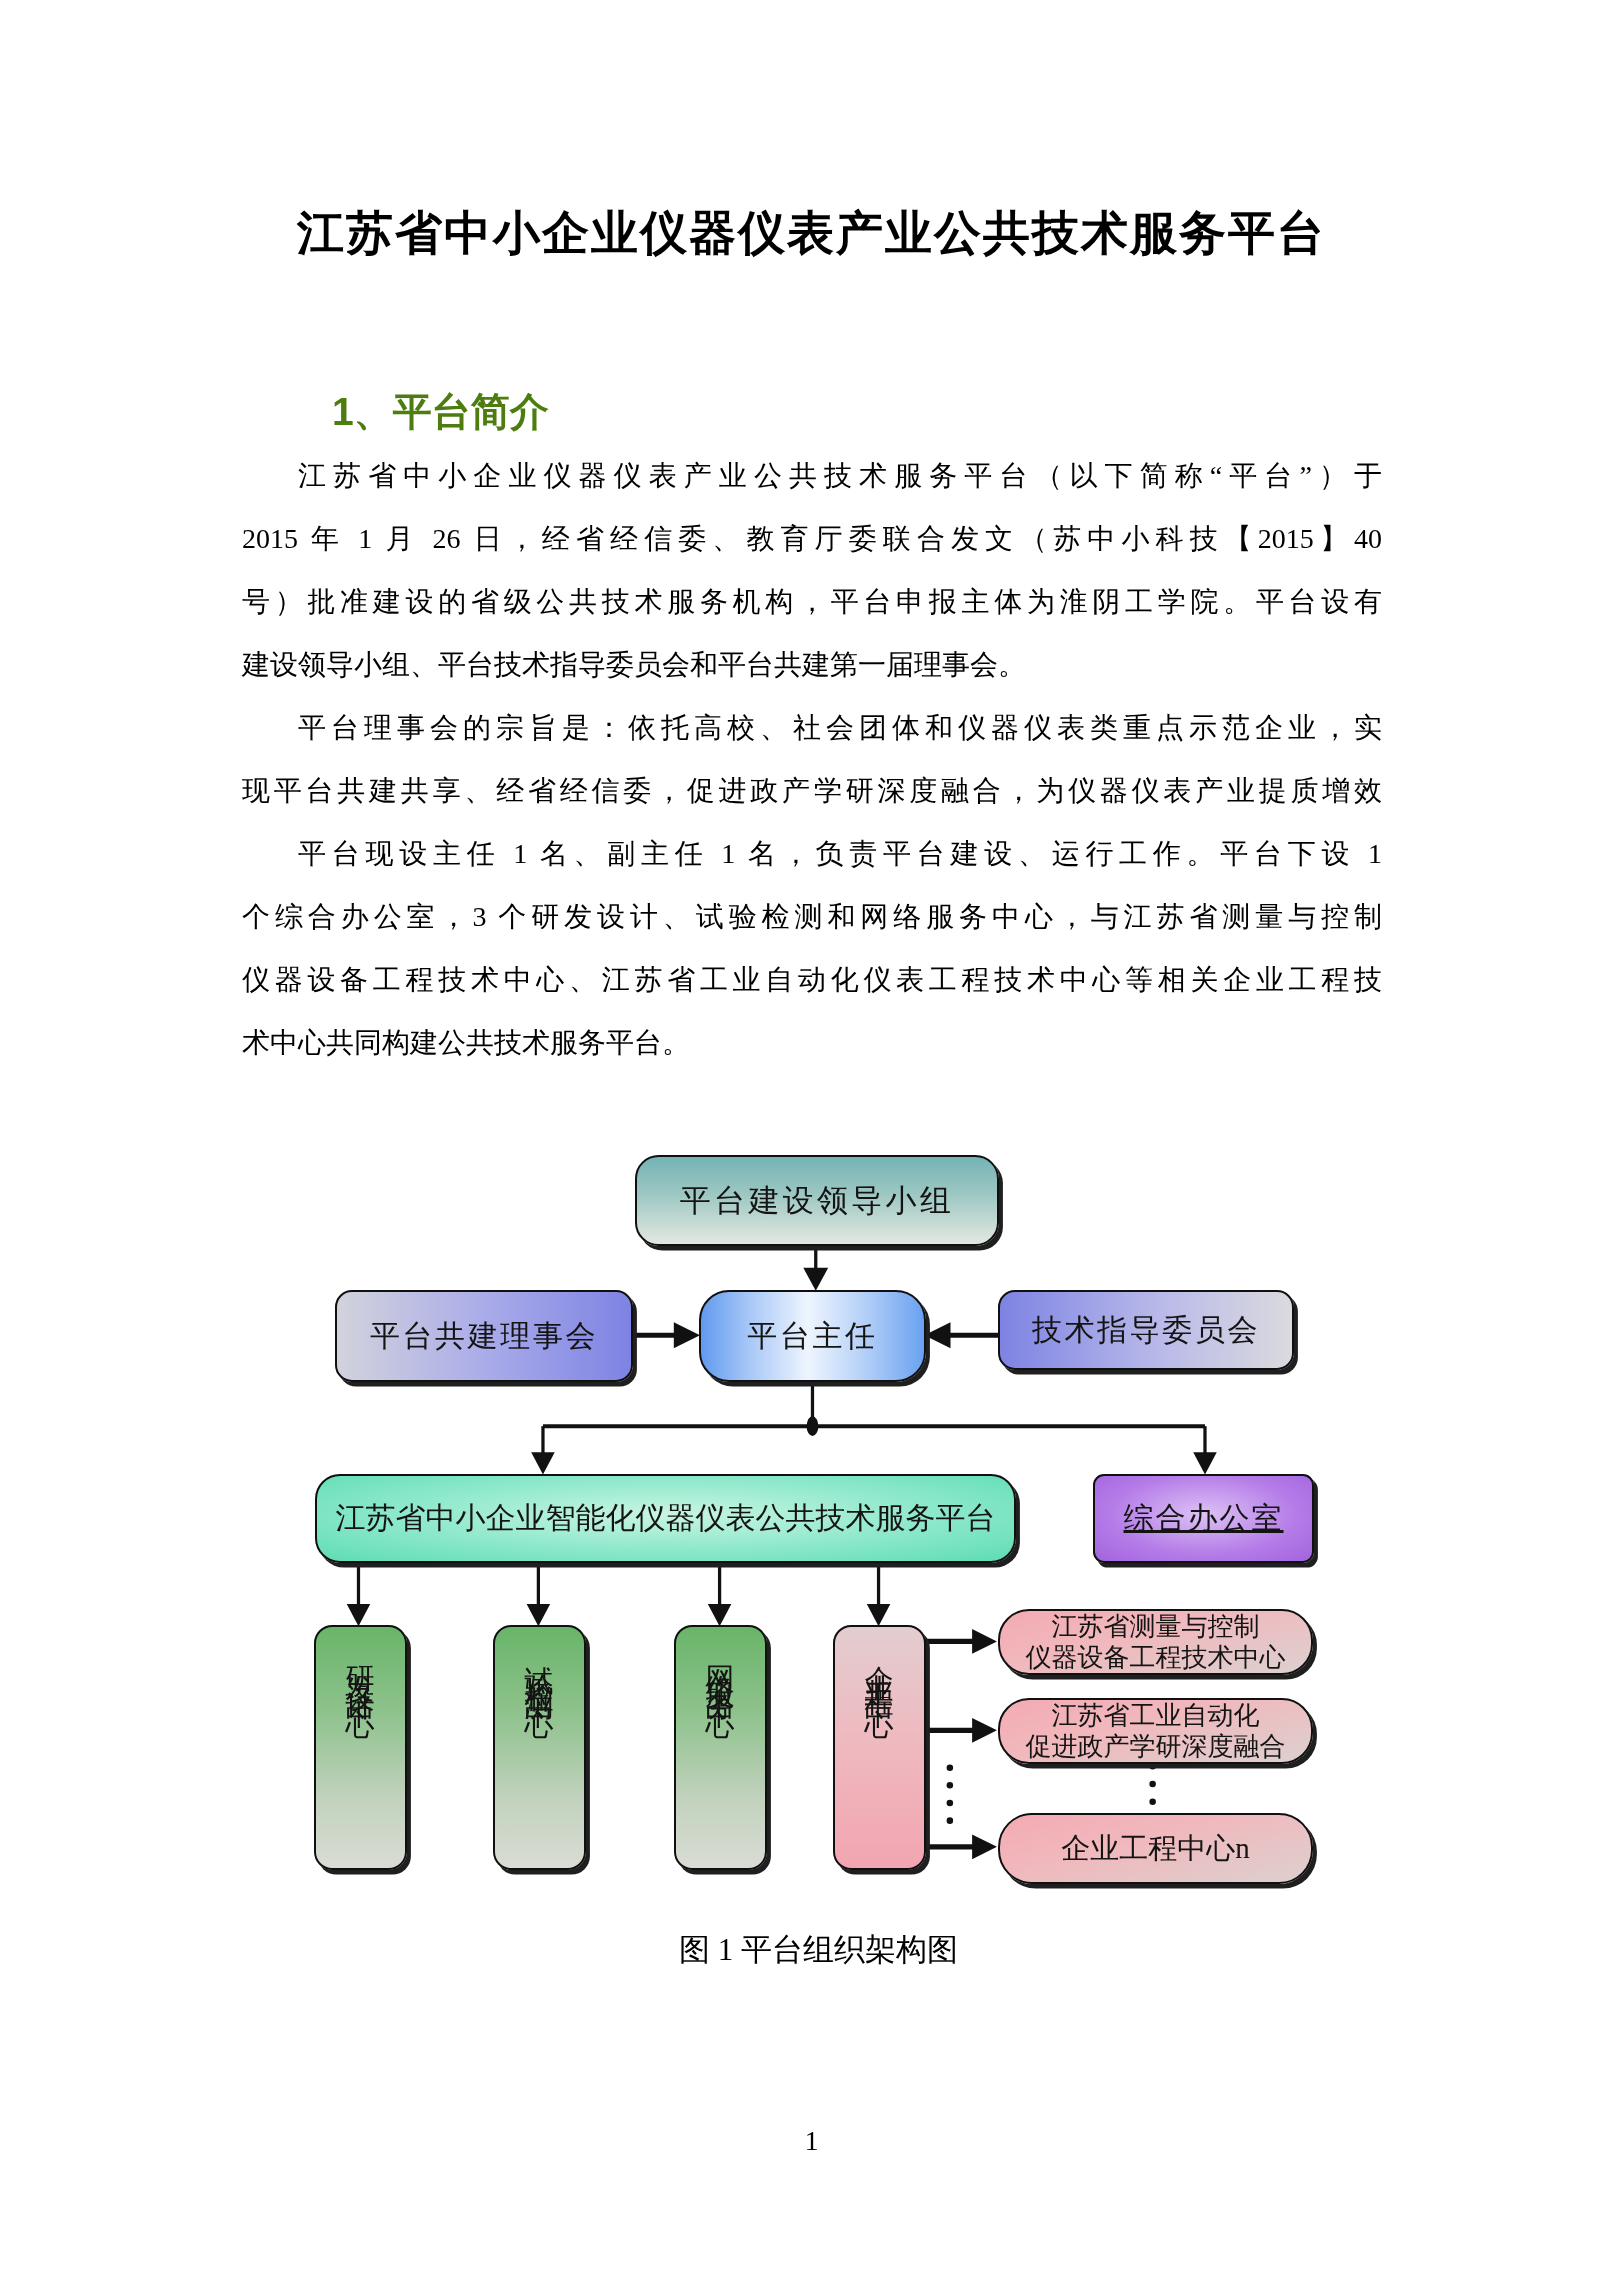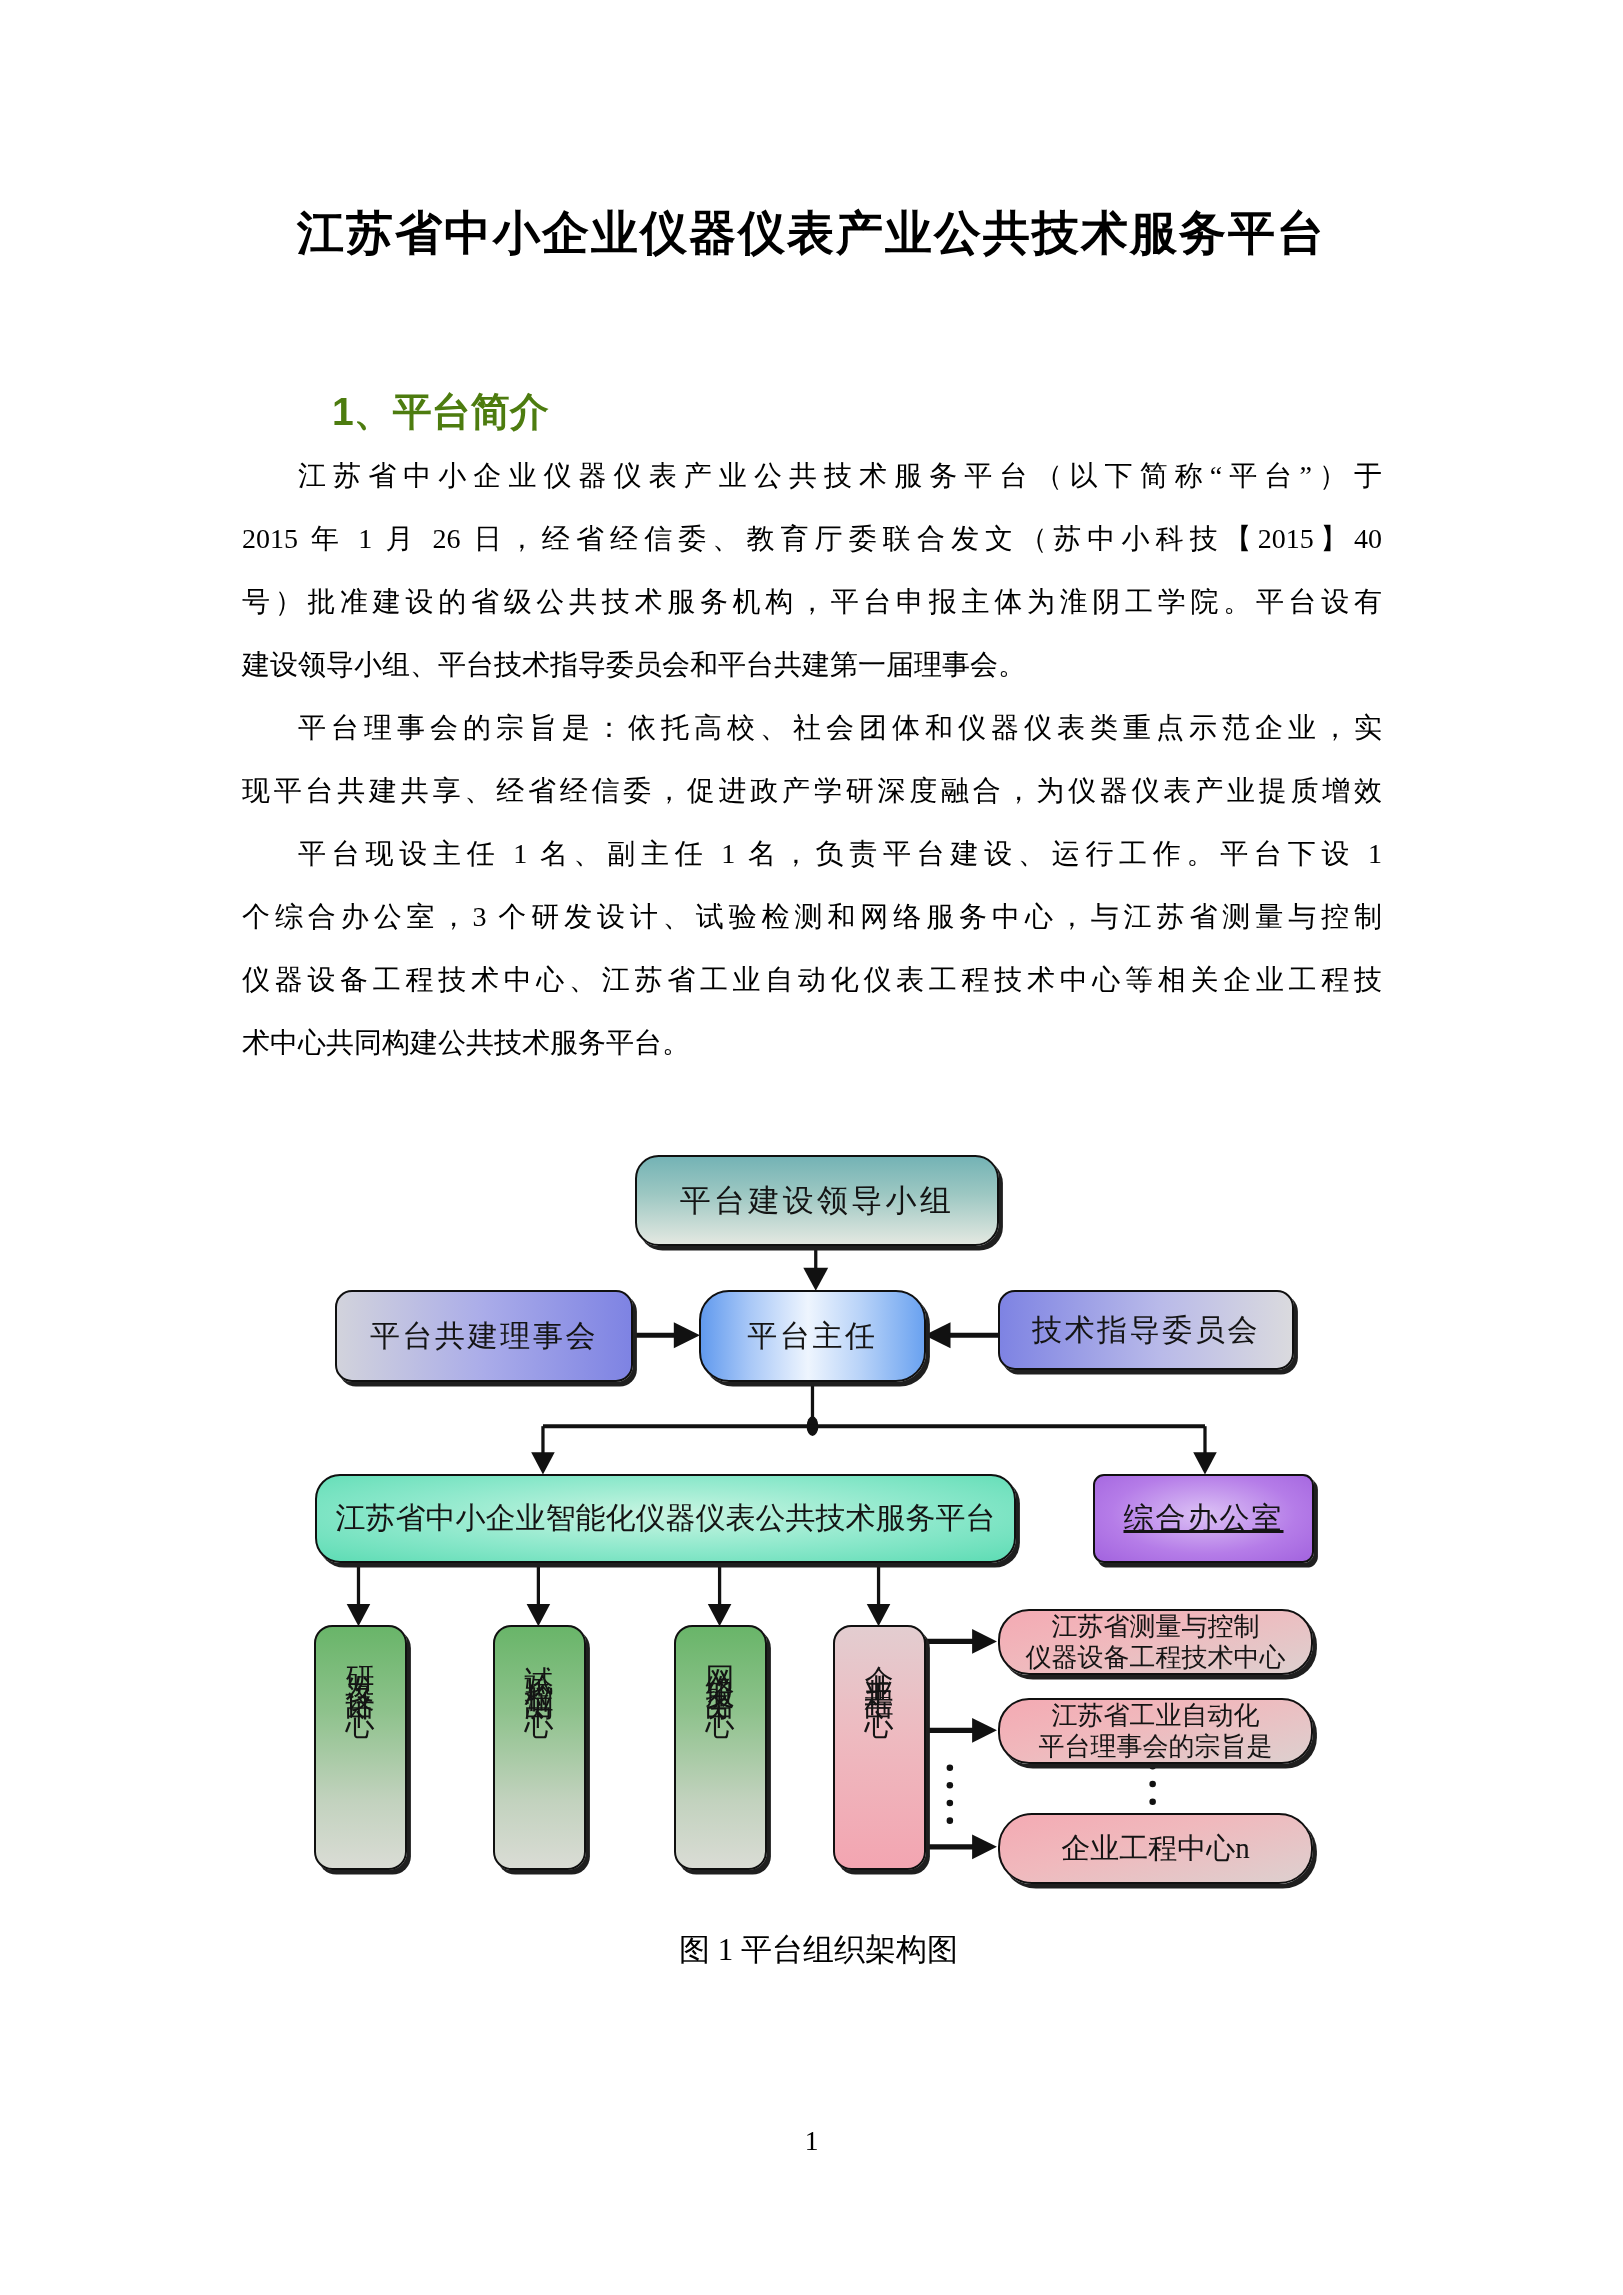--- a/index.html
+++ b/index.html
@@ -257,21 +257,21 @@
     <span class="v-text">企业工程中心</span>
   </div>
 
   <div class="diagram-box eng-box eb-1">
     <span>江苏省测量与控制</span>
     <span>仪器设备工程技术中心</span>
   </div>
 
   <div class="diagram-box eng-box eb-2">
     <span>江苏省工业自动化</span>
-    <span>平台理事会的宗旨是</span>
+    <span>促进政产学研深度融合</span>
   </div>
 
   <div class="diagram-box eng-box eb-n">企业工程中心n</div>
 
   <div class="fig-caption">图 1  平台组织架构图</div>
 </div>
 
 <div class="page-number">1</div>
 
 

